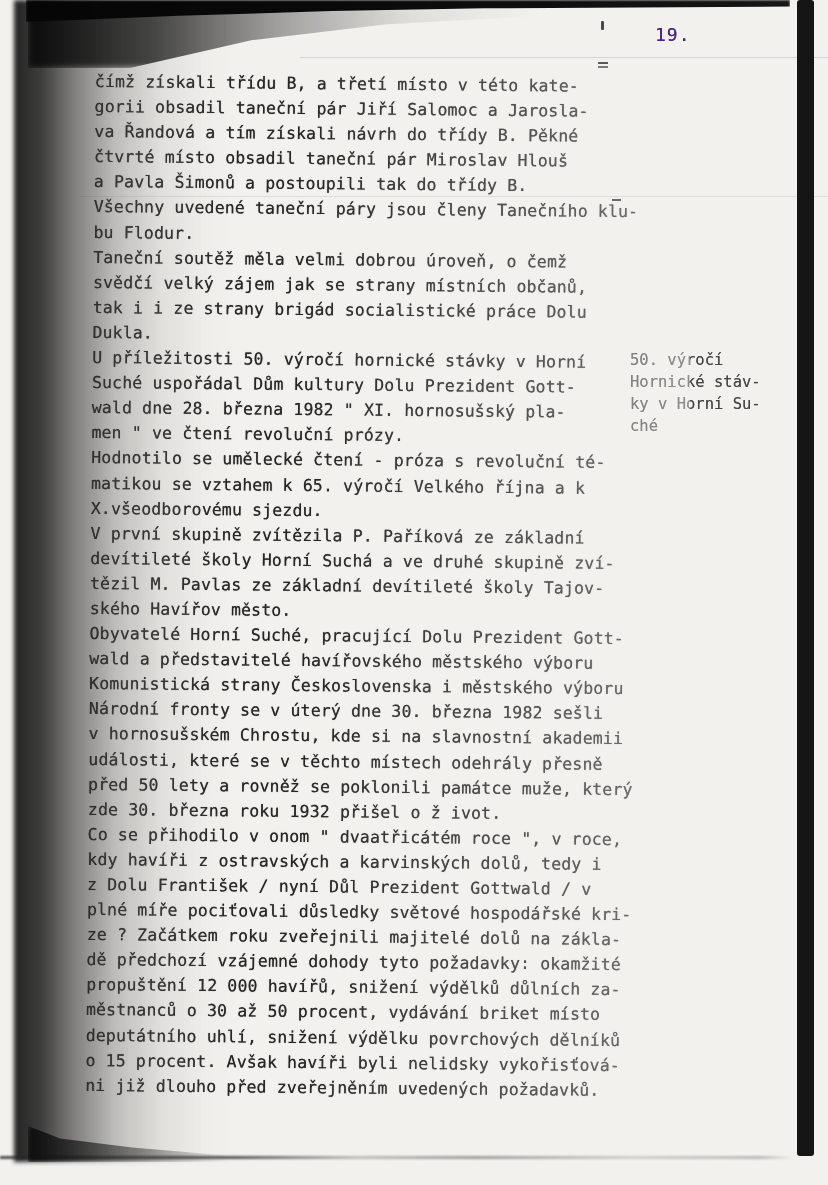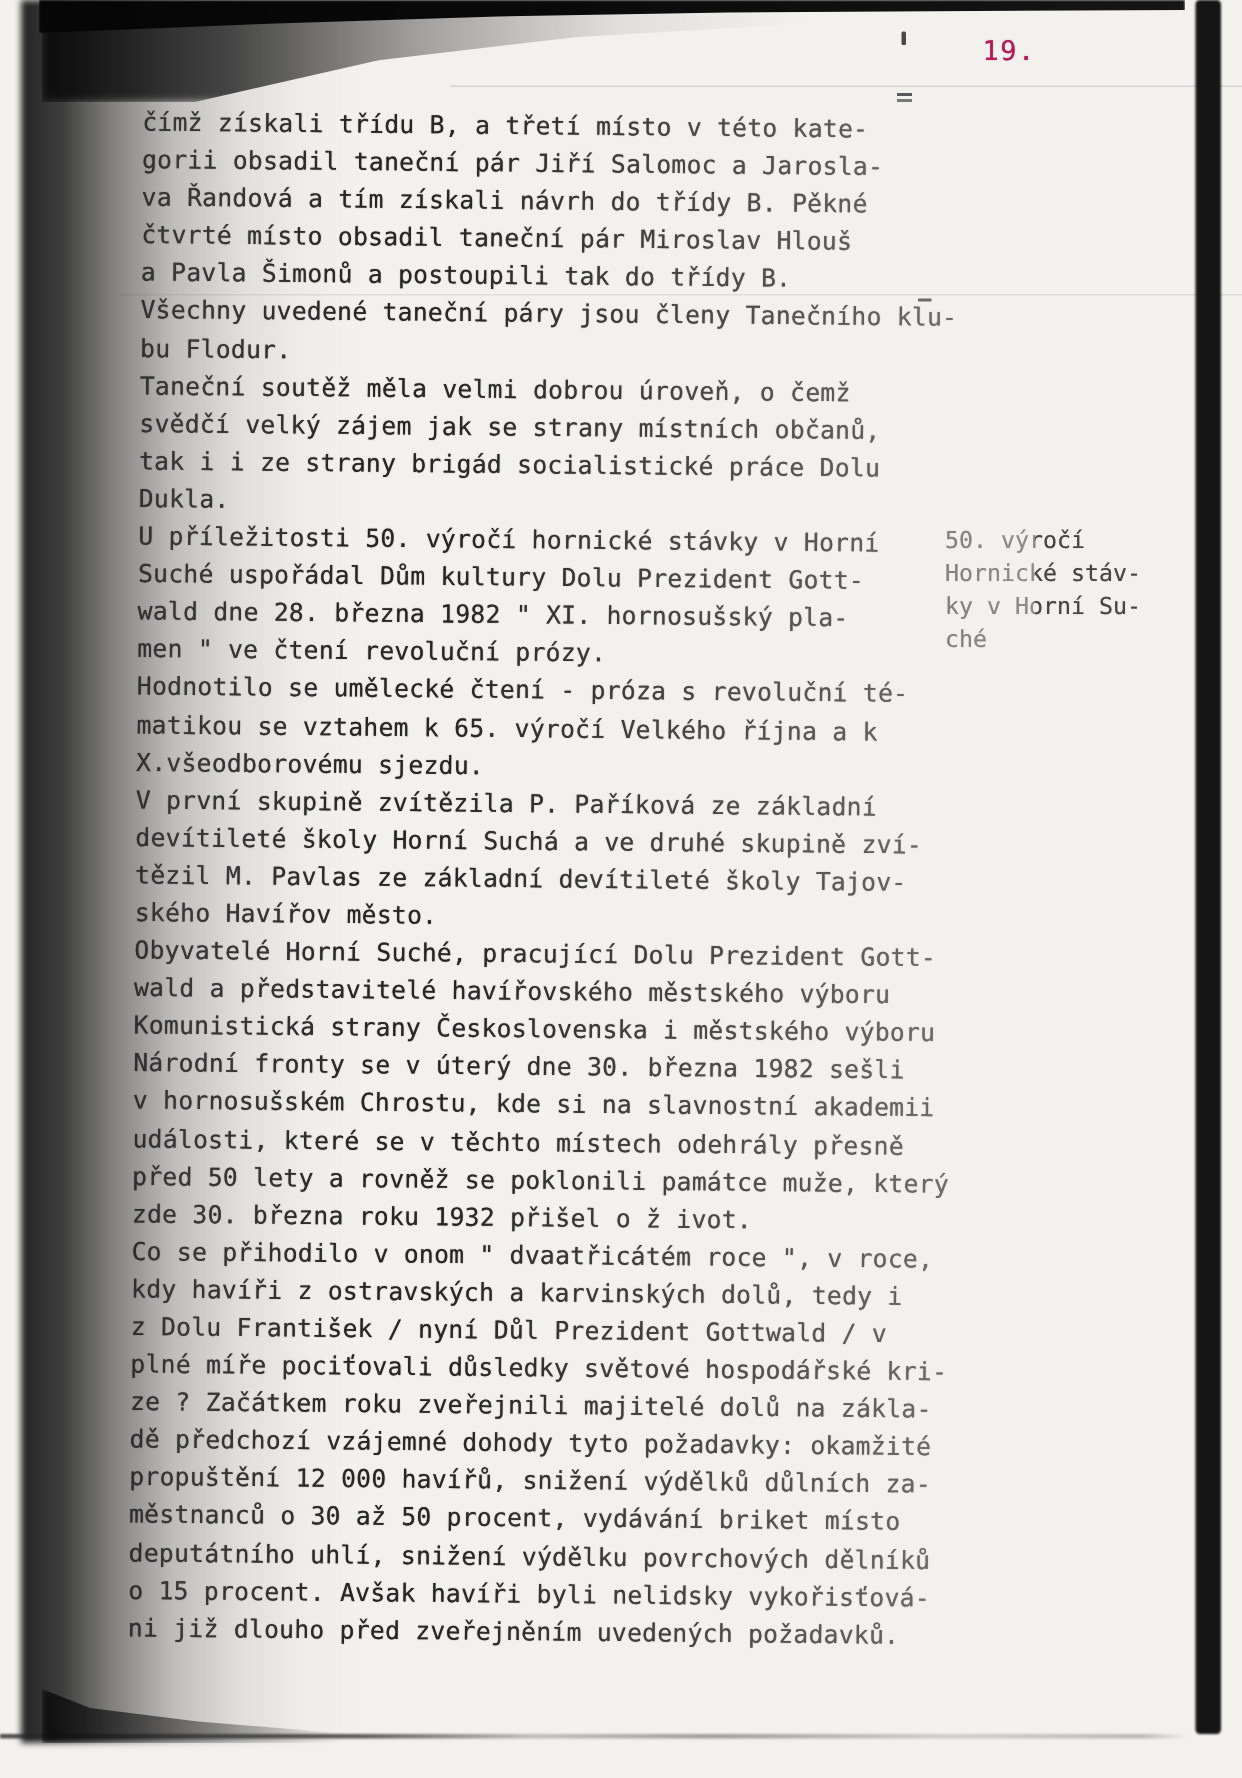--- a/index.html
+++ b/index.html
@@ -17,21 +17,21 @@
   .body-text{
     position:absolute;left:95px;top:69px;width:575px;
     font-size:16.5px;line-height:25.1px;letter-spacing:0.15px;
     color:#262626;white-space:pre;
     text-shadow:0 0 0.7px rgba(25,25,25,0.75);
     transform:rotate(0.55deg);transform-origin:top left;
     z-index:1;
   }
   .page-number{
     position:absolute;left:655px;top:24px;
-    font-size:18px;letter-spacing:1px;color:#be185d;
+    font-size:18px;letter-spacing:1px;color:#4c1d95;
     text-shadow:0 0 0.6px rgba(25,25,25,0.7);
     z-index:1;
   }
   .margin-note{
     position:absolute;left:630px;top:349px;width:170px;
     font-size:15.5px;line-height:22px;color:#454545;white-space:pre;
     text-shadow:0 0 0.5px rgba(60,60,60,0.6);
     z-index:1;
   }
   

